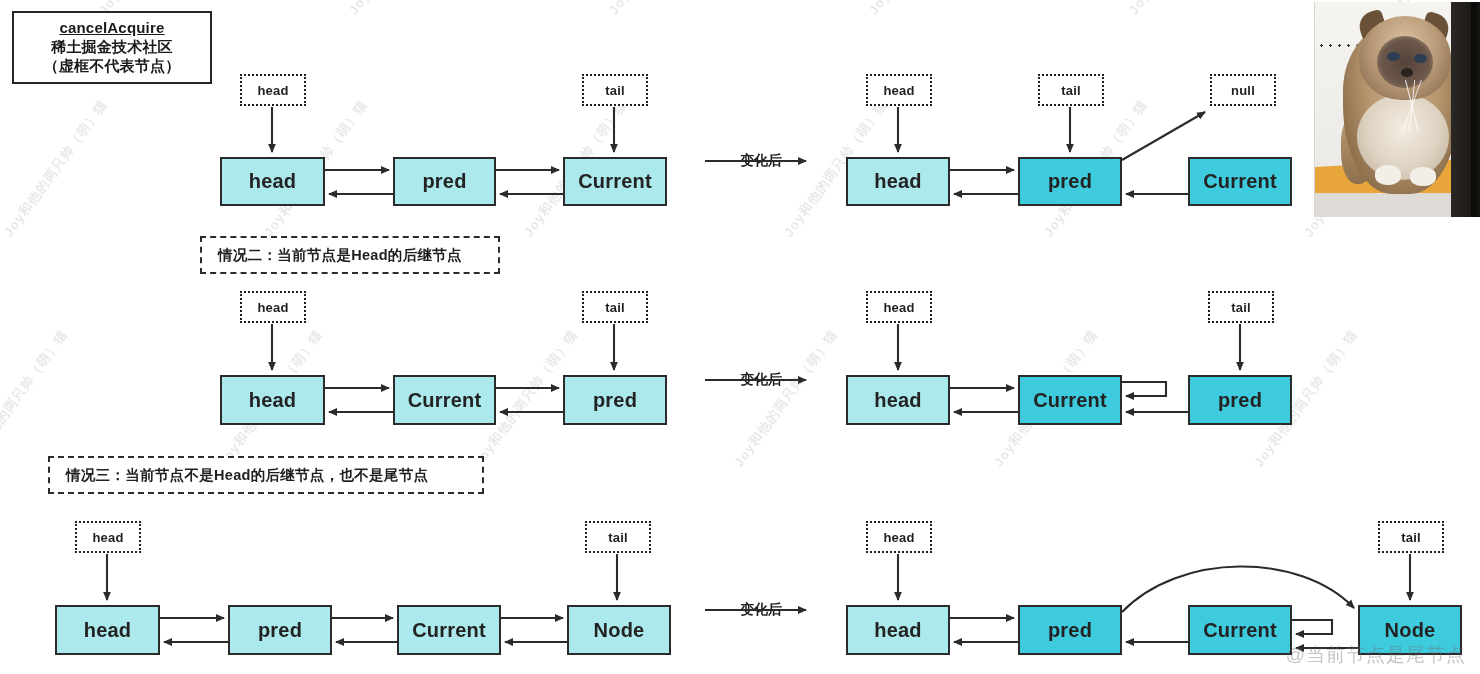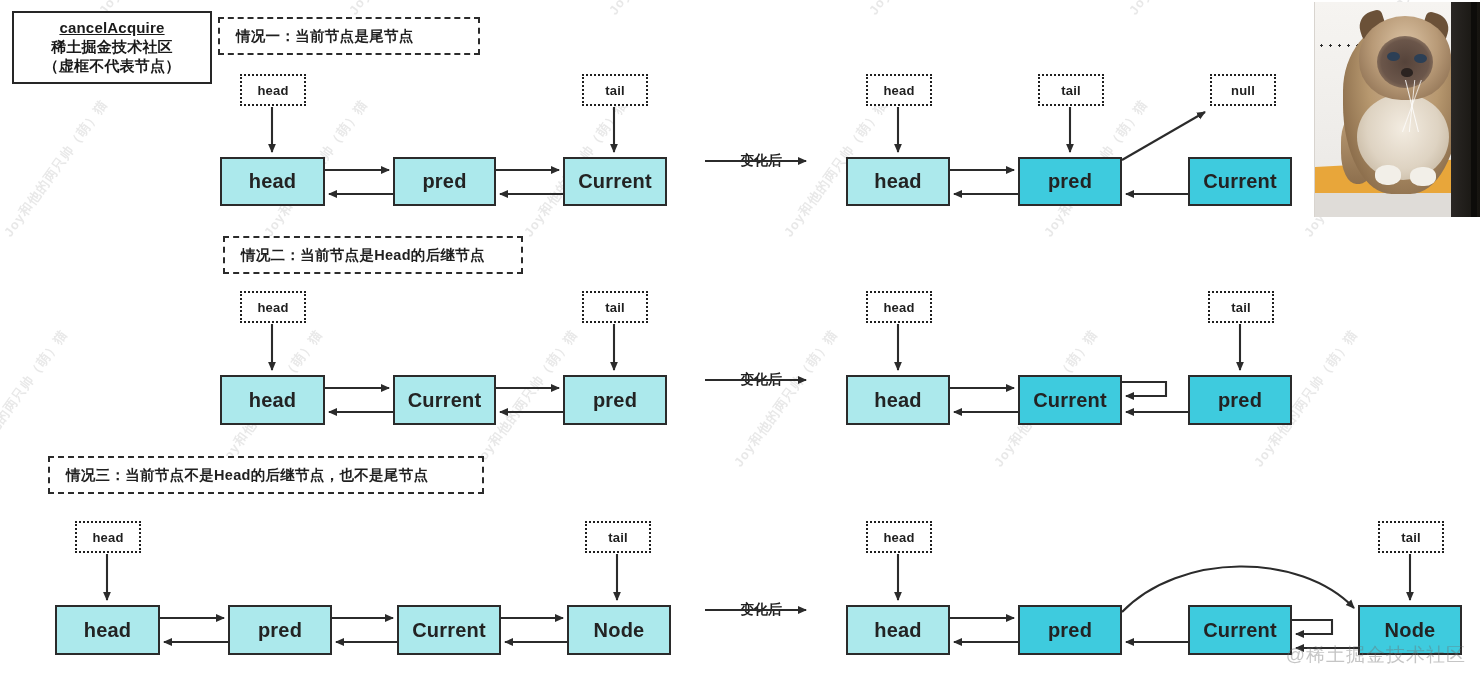--- a/index.html
+++ b/index.html
@@ -177,24 +177,21 @@
   <div class="wm" style="left:730px;top:460px;">Joy和他的两只帅（萌）猫</div>
   <div class="wm" style="left:990px;top:460px;">Joy和他的两只帅（萌）猫</div>
   <div class="wm" style="left:1250px;top:460px;">Joy和他的两只帅（萌）猫</div>
 
   <div class="title-box">
     <div class="l1">cancelAcquire</div>
     <div>稀土掘金技术社区</div>
     <div>（虚框不代表节点）</div>
   </div>
 
-  <div class="case-label" style="left:218px;top:17px;width:262px;height:38px;">
-    <span>情况一：当前节点是尾节点</span>
-  </div>
-  <div class="case-label" style="left:223px;top:236px;width:300px;height:38px;">
+  <div class="case-label" style="left:200px;top:236px;width:300px;height:38px;">
     <span>情况二：当前节点是Head的后继节点</span>
   </div>
   <div class="case-label" style="left:48px;top:456px;width:436px;height:38px;">
     <span>情况三：当前节点不是Head的后继节点，也不是尾节点</span>
   </div>
 
   <div class="ptr" style="left:240px;top:74px;width:66px;height:32px;">
     <span>head</span>
     </div>
   <div class="ptr" style="left:582px;top:74px;width:66px;height:32px;">
@@ -399,15 +396,15 @@
     <div class="eye-l"></div>
     <div class="eye-r"></div>
     <div class="nose"></div>
     <div class="whisk"></div>
     <div class="paw1"></div>
     <div class="paw2"></div>
     <div class="darkpanel"></div>
     <div class="darkpanel2"></div>
   </div>
 
-  <div class="wm-corner">@稀土掘金技术社区</div>
+  <div class="wm-corner">@当前节点是尾节点</div>
 
 </div>
 
 </body></html>

